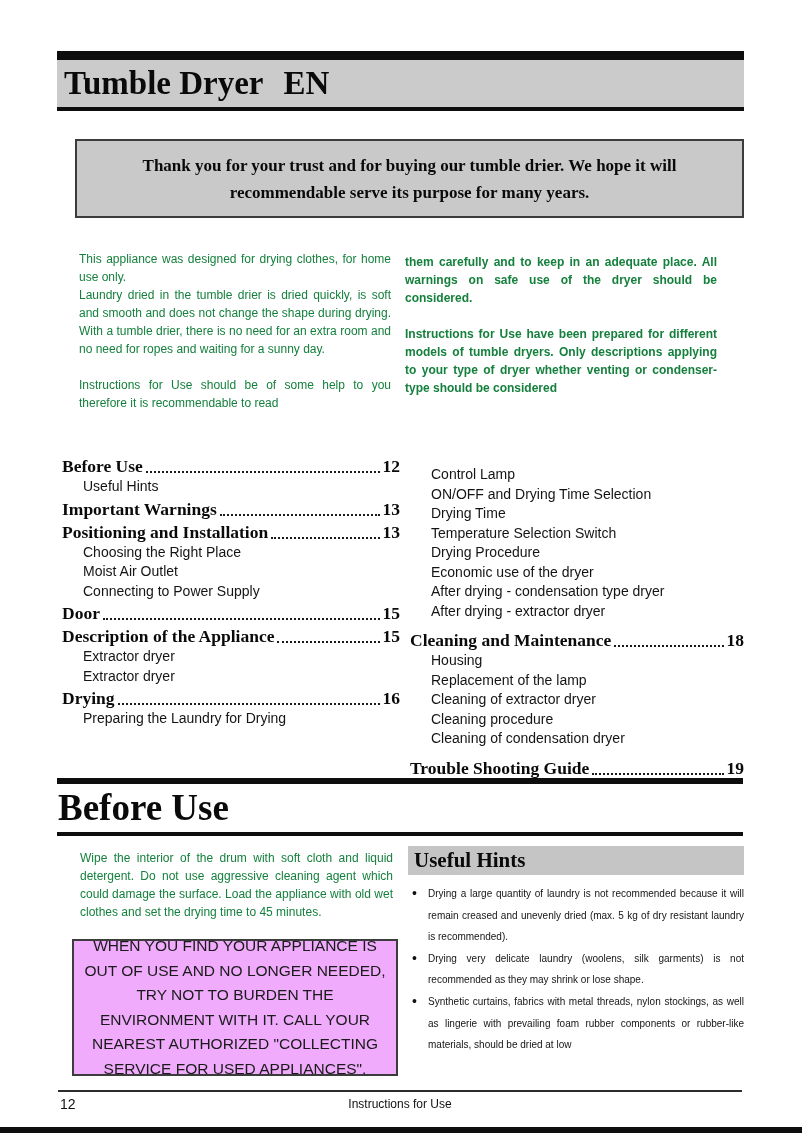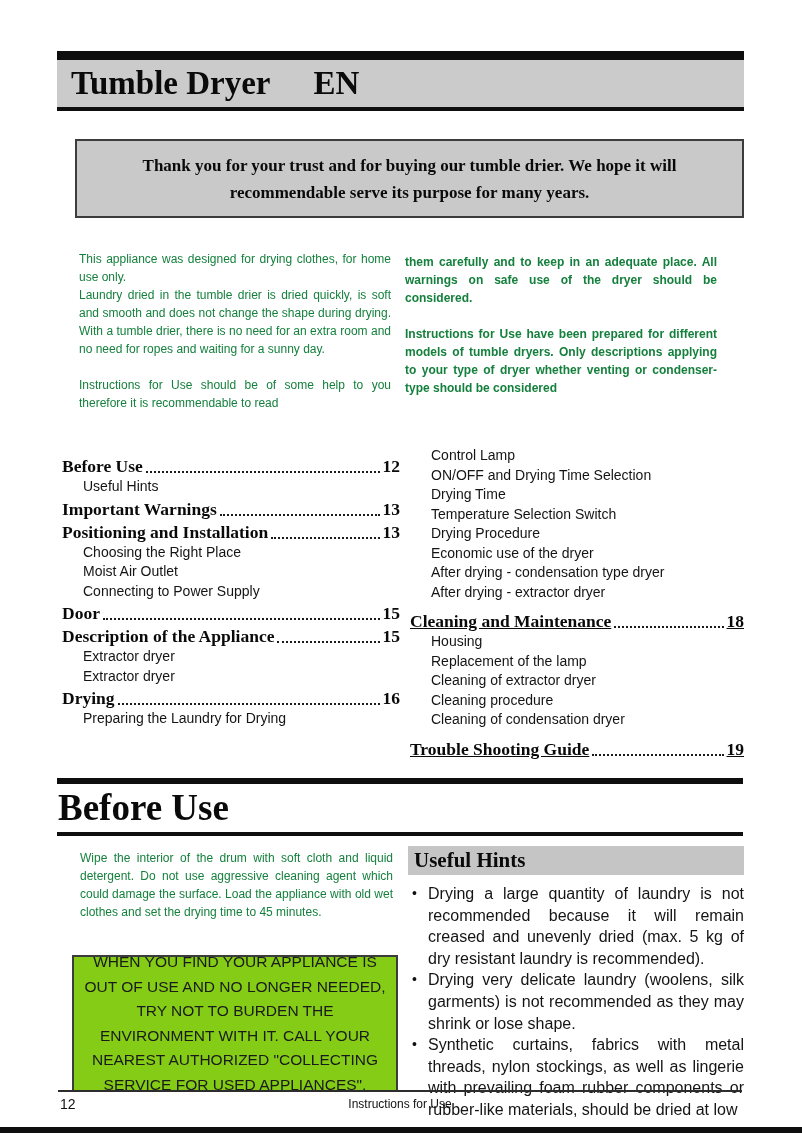--- a/index.html
+++ b/index.html
@@ -3,72 +3,72 @@
 <meta charset="utf-8">
 <style>
   * { margin:0; padding:0; box-sizing:border-box; }
   html,body { background:#ffffff; }
   body { font-family:"Liberation Sans", sans-serif; color:#111; }
   .page { position:relative; width:802px; height:1136px; background:#fff; overflow:hidden; }
 
   
   .masthead { position:absolute; left:57px; top:51px; width:687px; }
   .masthead .bar-top { height:9px; background:#0e0e0e; }
-  .masthead .band { height:47px; background:#cbcbcb; display:flex; align-items:center; padding-left:14px;
+  .masthead .band { height:47px; background:#cbcbcb; display:flex; align-items:center; padding-left:7px;
                     font-family:"Liberation Serif", serif; font-weight:bold; font-size:33px; color:#0a0a0a; }
-  .masthead .band .lang { margin-left:43px; }
+  .masthead .band .lang { margin-left:20px; }
   .masthead .bar-bottom { height:4px; background:#0e0e0e; }
 
   
   .thankyou { position:absolute; left:75px; top:139px; width:669px; height:79px;
               background:#c9c9c9; border:2px solid #3c3c3c;
               display:flex; align-items:center; justify-content:center; text-align:center;
               font-family:"Liberation Serif", serif; font-weight:bold; font-size:17px; line-height:27px;
               padding:0 38px; color:#0a0a0a; }
 
   
   .col { position:absolute; text-align:justify; font-size:12px; line-height:18px; color:#15803d; }
   .intro-left  { left:79px;  top:250px; width:312px; }
   .intro-right { left:405px; top:253px; width:312px; font-weight:bold; }
   .para-gap { height:18px; }
   .bold { font-weight:normal; }
 
   
   .toc-col { position:absolute; }
   .toc-left  { left:62px;  top:455px; width:338px; }
-  .toc-right { left:410px; top:446px; width:334px; }
+  .toc-right { left:410px; top:465px; width:334px; }
   .toc-main { display:flex; align-items:flex-end; font-family:"Liberation Serif", serif;
               font-weight:bold; font-size:17.5px; line-height:22px; color:#0a0a0a; margin-top:1px; }
   .toc-main:first-child { margin-top:0; }
   .toc-title { white-space:nowrap; }
   .toc-leader { flex:1; border-bottom:2.5px dotted #1a1a1a; margin:0 3px 4px 3px; min-width:12px; }
   .toc-page { white-space:nowrap; }
   .toc-sub { font-size:14px; line-height:19.5px; padding-left:21px; color:#141414; }
-  .toc-right .toc-main { margin-top:8px;text-decoration:underline; }
+  .toc-right .toc-main { margin-top:8px; }
 
   
   .section-rule-top { position:absolute; left:57px; top:778px; width:686px; height:6px; background:#0e0e0e; }
   .section-title { position:absolute; left:58px; top:786px; width:686px;
                    font-family:"Liberation Serif", serif; font-weight:bold; font-size:37px; color:#0a0a0a; }
   .section-rule-bottom { position:absolute; left:57px; top:832px; width:686px; height:4px; background:#0e0e0e; }
 
   
   .bu-left-para { left:80px; top:849px; width:313px; }
   .warning-box { position:absolute; left:72px; top:939px; width:326px; height:137px;
-                 background:#84cc16; border:2px solid #3c3c3c;
+                 background:#f0abfc; border:2px solid #3c3c3c;
                  display:flex; align-items:center; justify-content:center; text-align:center;
-                 font-size:15.5px; line-height:24.5px; color:#1a1a1a; padding:6px 10px;margin-top:16px; }
+                 font-size:15.5px; line-height:24.5px; color:#1a1a1a; padding:6px 10px; }
 
   .hints-heading { position:absolute; left:408px; top:846px; width:336px; height:29px;
                    background:#c5c5c5; display:flex; align-items:center; padding-left:6px;
                    font-family:"Liberation Serif", serif; font-weight:bold; font-size:21px; color:#0a0a0a; }
   .hints-list { position:absolute; left:412px; top:883px; width:332px; }
   .hint-item { display:flex; margin-bottom:0; }
   .hint-bullet { width:10px; font-size:14px; line-height:21.6px; flex:none; }
-  .hint-text { flex:1; text-align:justify; font-size:16px; line-height:21.6px; padding-left:6px; color:#141414; }
+  .hint-text { flex:1; text-align:justify; font-size:10px; line-height:21.6px; padding-left:6px; color:#141414; }
 
   
   .footer-line { position:absolute; left:58px; top:1090px; width:684px; height:2px; background:#2d2d2d; }
   .footer-pagenum { position:absolute; left:60px; top:1096px; font-size:14px; color:#111; }
   .footer-title { position:absolute; left:58px; top:1097px; width:684px; text-align:center; font-size:12px; color:#111; }
   .bottom-bar { position:absolute; left:0; top:1127px; width:802px; height:6px; background:#0e0e0e; }
 </style>
 </head>
 <body>
 

